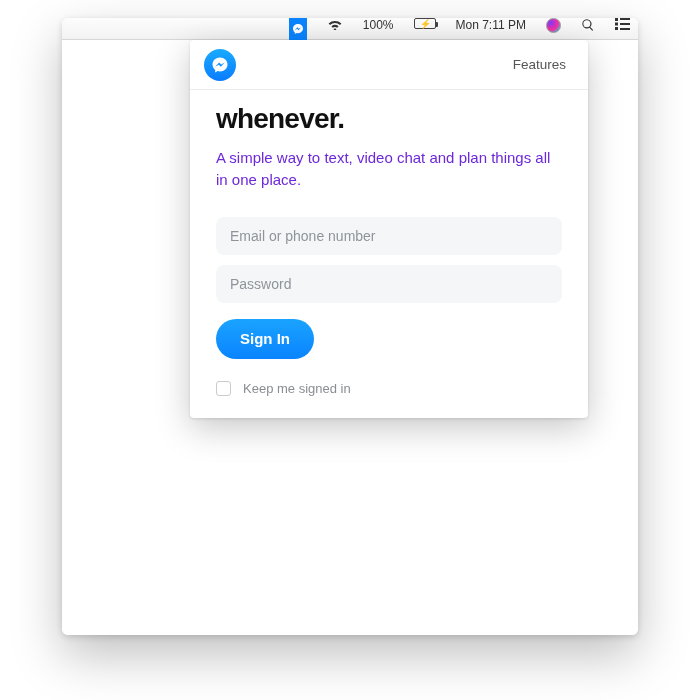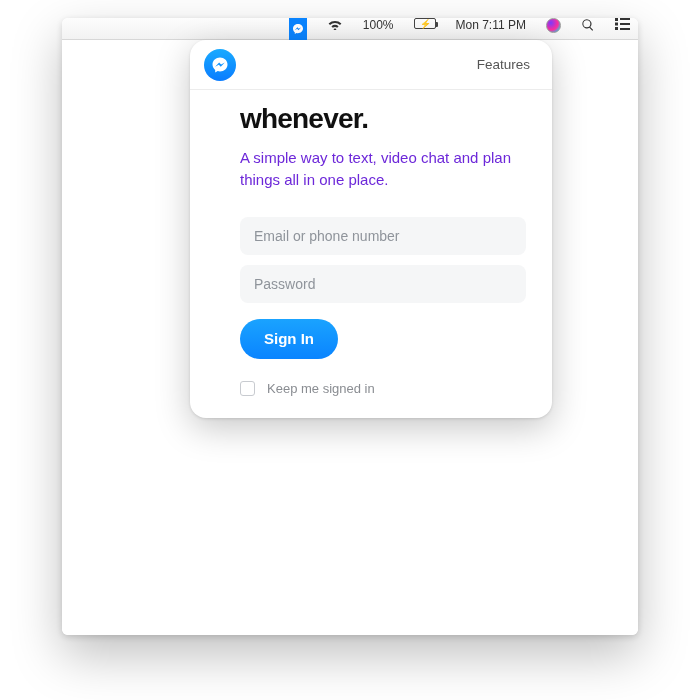--- a/index.html
+++ b/index.html
@@ -61,23 +61,23 @@
     font-size: 32px;
     font-weight: 800;
     letter-spacing: -0.5px;
     color: #1c1e21;
     z-index: 0;
   }
   .popover {
     position: absolute;
     left: 128px;
     top: 0px;
-    width: 362px;
-    background: #fff;
-    border-radius: 16px;
+    width: 398px;
+    background: #fff;
+    border-radius: 4px;
     box-shadow: 0 10px 35px rgba(0,0,0,0.22), 0 1px 3px rgba(0,0,0,0.12);
     overflow: hidden;
     z-index: 2;
   }
   .pop-header {
     height: 50px;
     display:flex;
     align-items:center;
     padding: 0 14px;
     border-bottom: 1px solid #ececec;
@@ -91,21 +91,20 @@
   .pop-logo svg { width:18px;height:18px; fill:#fff; }
   .pop-header .hfill { flex:1; }
   .navlink {
     font-size: 13.5px;
     color: #555;
     padding: 6px 8px;
     cursor: pointer;
   }
   .pop-body {
     padding: 14px 26px 22px 26px;
-    margin-left: 24px;
   }
   .hero {
     font-size: 28px;
     font-weight: 800;
     letter-spacing: -0.8px;
     color: #111;
     line-height: 1.05;
     margin-bottom: 14px;
   }
   .sub {

